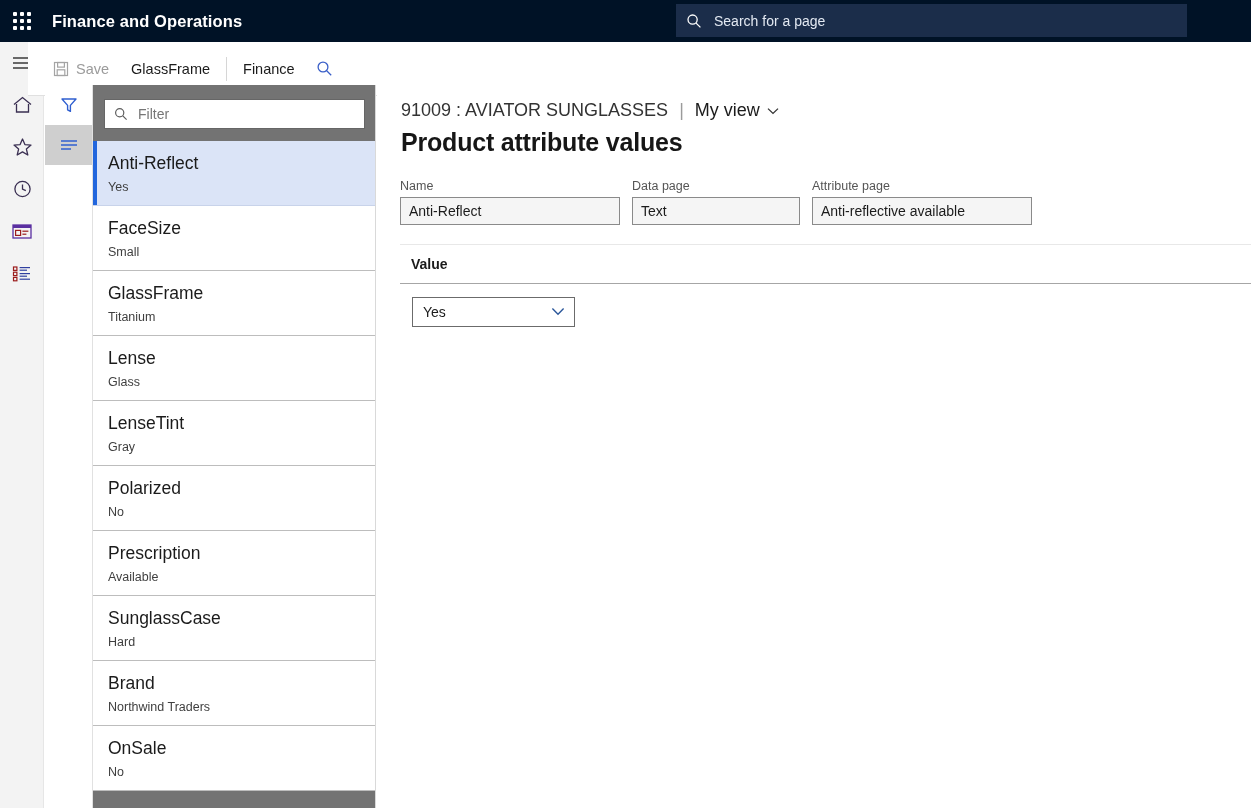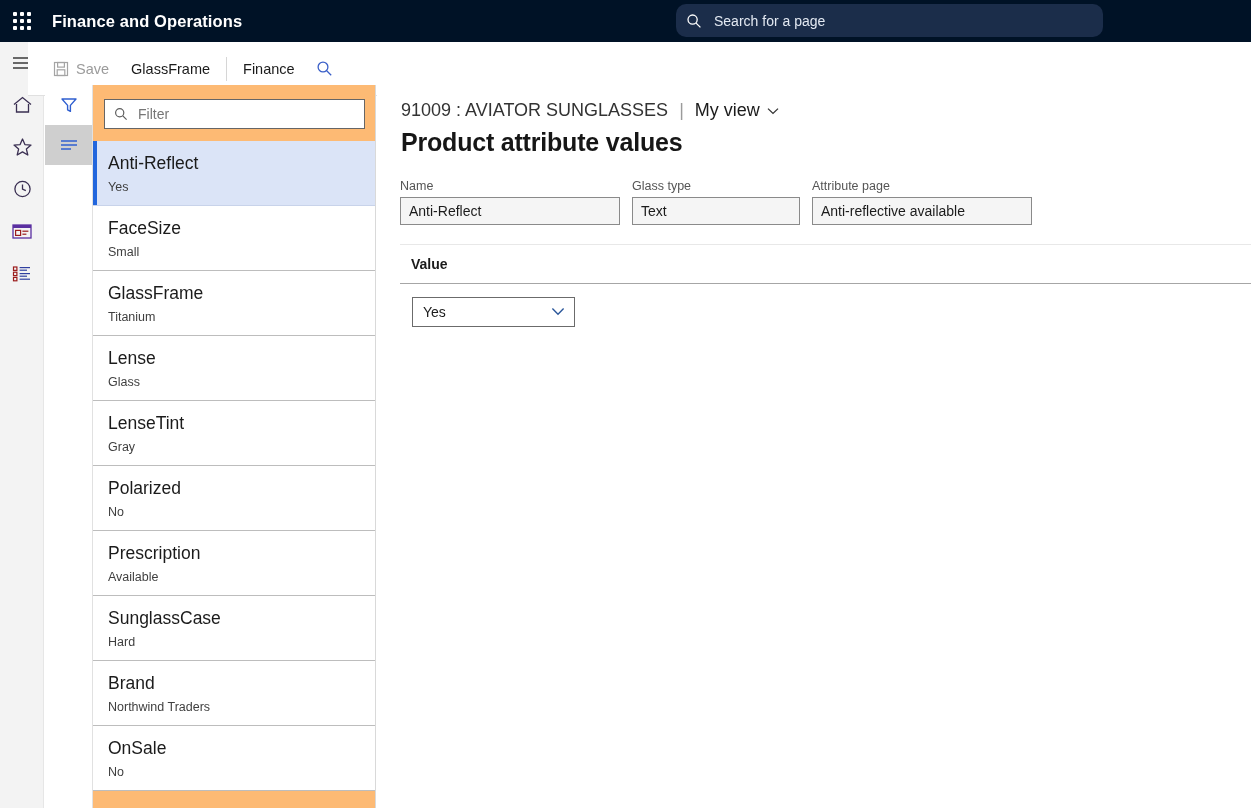--- a/index.html
+++ b/index.html
@@ -38,26 +38,25 @@
     color: #ffffff;
     font-size: 16.5px;
     font-weight: bold;
     margin-left: 8px;
     letter-spacing: 0.1px;
     white-space: nowrap;
   }
   #search-wrap {
     position: absolute;
     left: 676px; top: 4px;
-    width: 427px; height: 33px;
+    width: 511px; height: 33px;
     background: #1b2d4a;
     display: flex; align-items: center;
     padding: 0 10px;
     cursor: text;
-    border-radius: 10px;
   }
   #search-wrap .mag { margin-right: 10px; flex: 0 0 auto; display:block; }
   #search-input {
     background: transparent; border: 0; outline: 0;
     color: #ffffff; font-size: 14px;
     font-family: "Liberation Sans", sans-serif;
     width: 100%;
   }
   #search-input::placeholder { color: #e3e9f2; opacity: 1; }
 
@@ -108,21 +107,21 @@
     width: 47px; height: 40px;
     display: flex; align-items: center; justify-content: center;
     cursor: pointer;
   }
   .ptab.sel { background: #cfcfcf; }
 
   
   #listpanel {
     position: absolute; left: 93px; top: 85px;
     width: 283px; height: 723px;
-    background: #fdba74;
+    background: #737373;
     border-right: 1px solid #d9d9d9;
     overflow: hidden;
   }
   #filterbox-wrap { padding: 14px 11px 12px 11px; }
   #filterbox {
     width: 261px; height: 30px;
     border: 1px solid #666666;
     background: #ffffff;
     display: flex; align-items: center;
     padding: 0 9px;
@@ -438,21 +437,21 @@
   </div>
 
   <div id="page-title">Product attribute values</div>
 
   <div id="fields">
     <div class="fld f1">
       <div class="flab">Name</div>
       <input type="text" value="Anti-Reflect" style="">
     </div>
     <div class="fld f2">
-      <div class="flab">Glass type</div>
+      <div class="flab">Data page</div>
       <input type="text" value="Text" style="">
     </div>
     <div class="fld f3">
       <div class="flab">Attribute page</div>
       <input type="text" value="Anti-reflective available" style="">
     </div>
   </div>
 
   <div id="value-card">
     <div id="value-head">Value</div>

